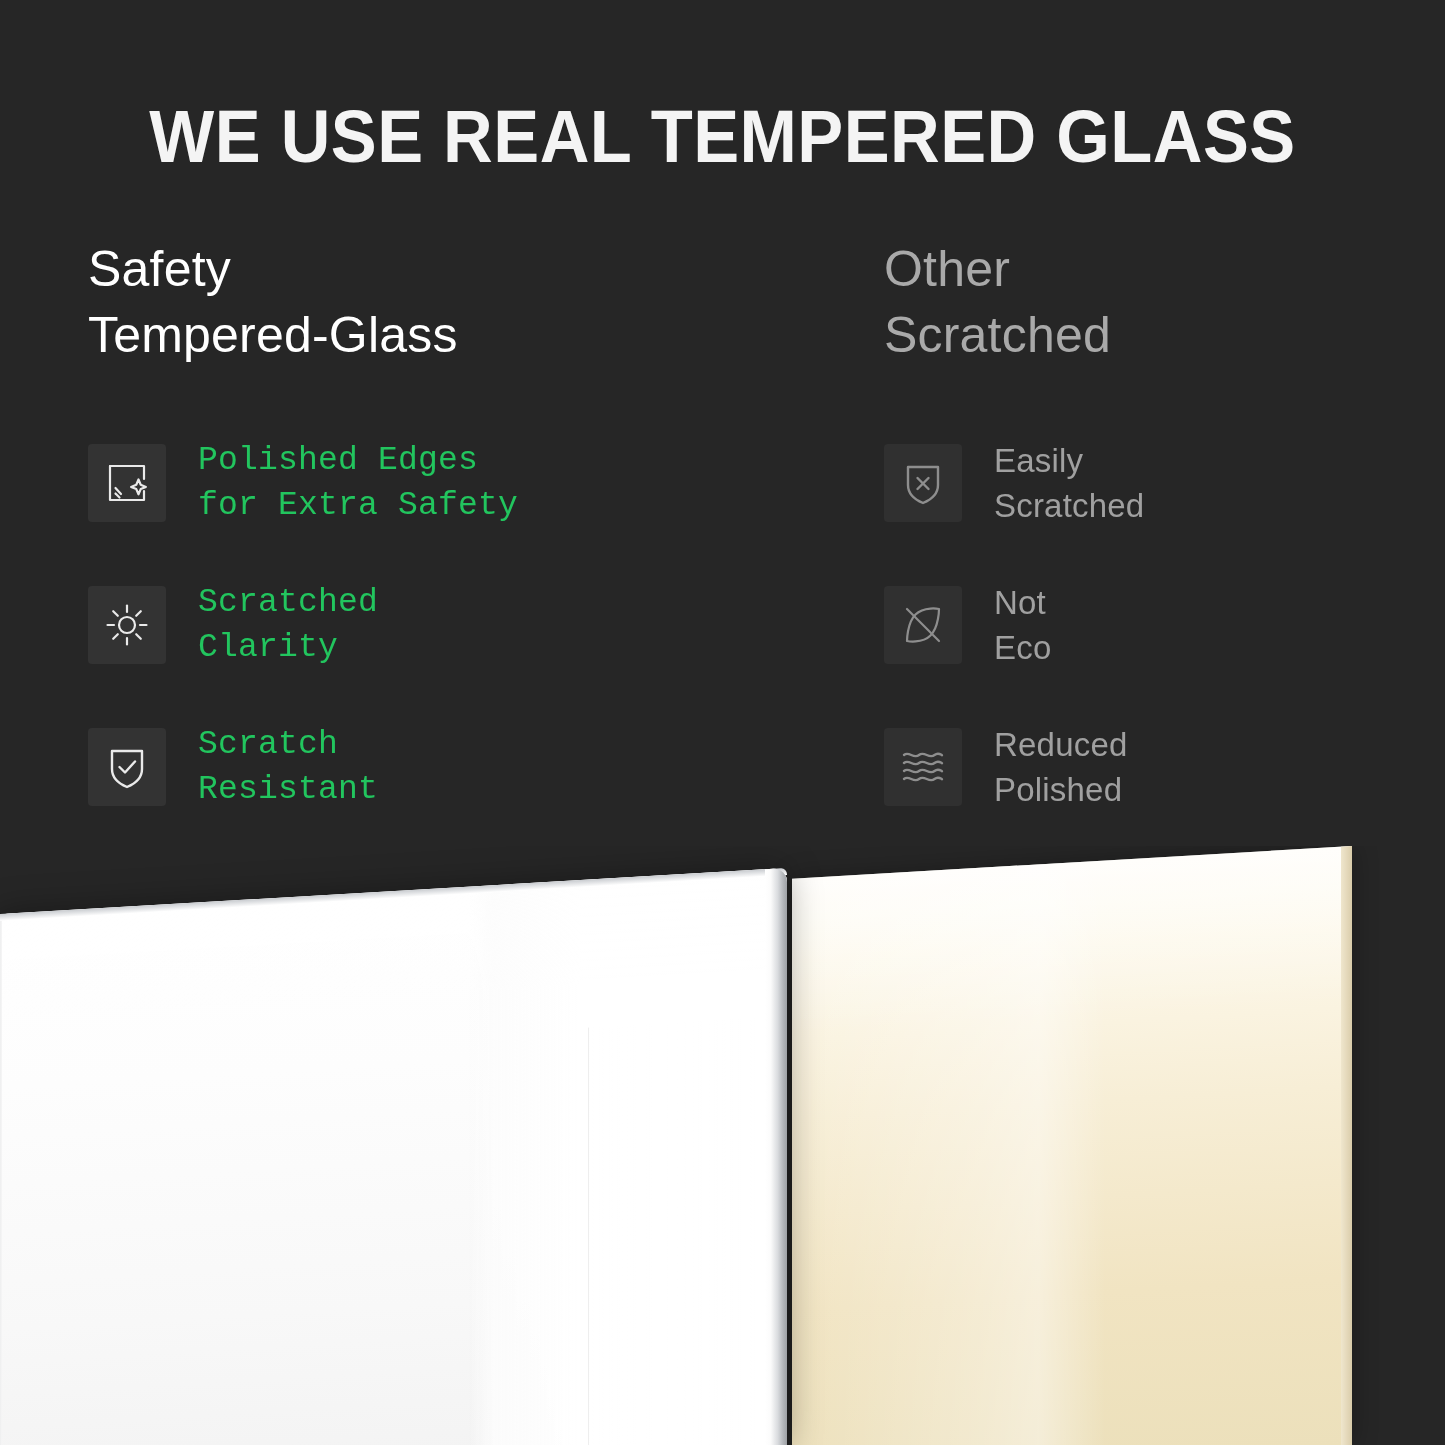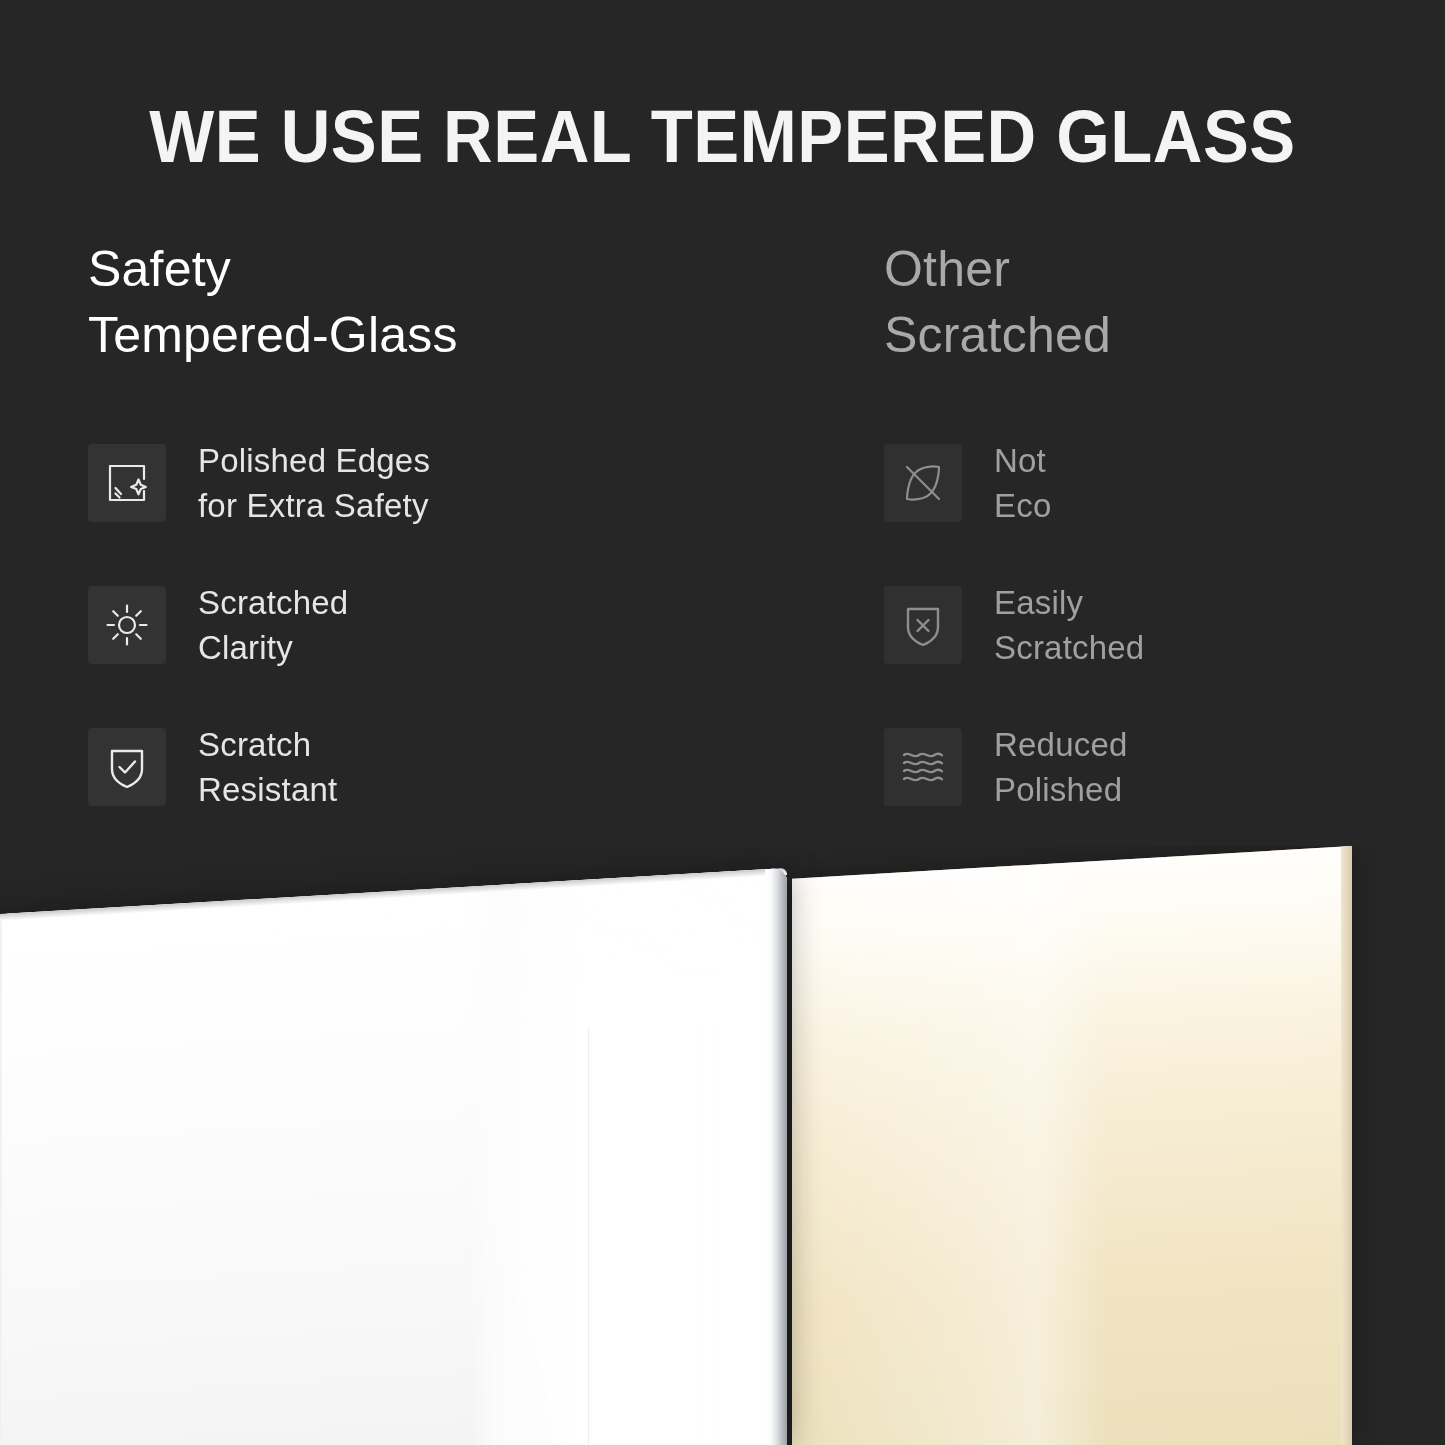--- a/index.html
+++ b/index.html
@@ -84,21 +84,21 @@
   #col-right .icon-tile { background: #303030; }
 
   .feature-label {
     margin-left: 32px;
     font-size: 33px;
     font-weight: 300;
     line-height: 45px;
     letter-spacing: 0.2px;
     white-space: pre-line;
   }
-  #col-left  .feature-label { color: #e5e5e5; }
+  #col-left  .feature-label { color: #22c55e; font-family: Liberation Mono, monospace; }
   #col-right .feature-label { color: #a0a0a0; }
 
   .icon-tile svg { display: block; }
 
   
   #panels {
     position: absolute;
     left: 0;
     top: 846px;
     width: 1445px;
@@ -288,39 +288,39 @@
   </section>
 
   <section id="col-right" class="column">
     <h2 class="col-heading">Other
 Scratched</h2>
 
     <ul class="features">
 
       <li class="feature">
         <span class="icon-tile">
-          <svg width="50" height="50" viewBox="0 0 50 50" fill="none" stroke="#8e8e8e" stroke-width="2.2" stroke-linecap="round" stroke-linejoin="round">
-            <path d="M41 9 C41 9 41 27 32.5 35.5 C24 44 9 41 9 41 C9 41 9 23 17.5 14.5 C26 6 41 9 41 9 Z"></path>
-            <path d="M9 9 L41 41"></path>
-          </svg>
-        </span>
-        <span class="feature-label">Not
-Eco</span>
-      </li>
-
-      <li class="feature">
-        <span class="icon-tile">
           <svg width="50" height="50" viewBox="0 0 50 50" fill="none" stroke="#8e8e8e" stroke-width="2.4" stroke-linecap="round" stroke-linejoin="round">
             <path d="M10 9 H40 V27 C40 36.5 33.5 41.5 25 45 C16.5 41.5 10 36.5 10 27 Z"></path>
             <path d="M19.5 20 L30.5 31"></path>
             <path d="M30.5 20 L19.5 31"></path>
           </svg>
         </span>
         <span class="feature-label">Easily
 Scratched</span>
+      </li>
+
+      <li class="feature">
+        <span class="icon-tile">
+          <svg width="50" height="50" viewBox="0 0 50 50" fill="none" stroke="#8e8e8e" stroke-width="2.2" stroke-linecap="round" stroke-linejoin="round">
+            <path d="M41 9 C41 9 41 27 32.5 35.5 C24 44 9 41 9 41 C9 41 9 23 17.5 14.5 C26 6 41 9 41 9 Z"></path>
+            <path d="M9 9 L41 41"></path>
+          </svg>
+        </span>
+        <span class="feature-label">Not
+Eco</span>
       </li>
 
       <li class="feature">
         <span class="icon-tile">
           <svg width="50" height="50" viewBox="0 0 50 50" fill="none" stroke="#8e8e8e" stroke-width="2.4" stroke-linecap="round">
             <path d="M6 13 C11 8.5 15.5 17.5 21 13 C26.5 8.5 31 17.5 36.5 13 C40 10.2 42 12 44 13.2"></path>
             <path d="M6 21 C11 16.5 15.5 25.5 21 21 C26.5 16.5 31 25.5 36.5 21 C40 18.2 42 20 44 21.2"></path>
             <path d="M6 29 C11 24.5 15.5 33.5 21 29 C26.5 24.5 31 33.5 36.5 29 C40 26.2 42 28 44 29.2"></path>
             <path d="M6 37 C11 32.5 15.5 41.5 21 37 C26.5 32.5 31 41.5 36.5 37 C40 34.2 42 36 44 37.2"></path>
           </svg>

